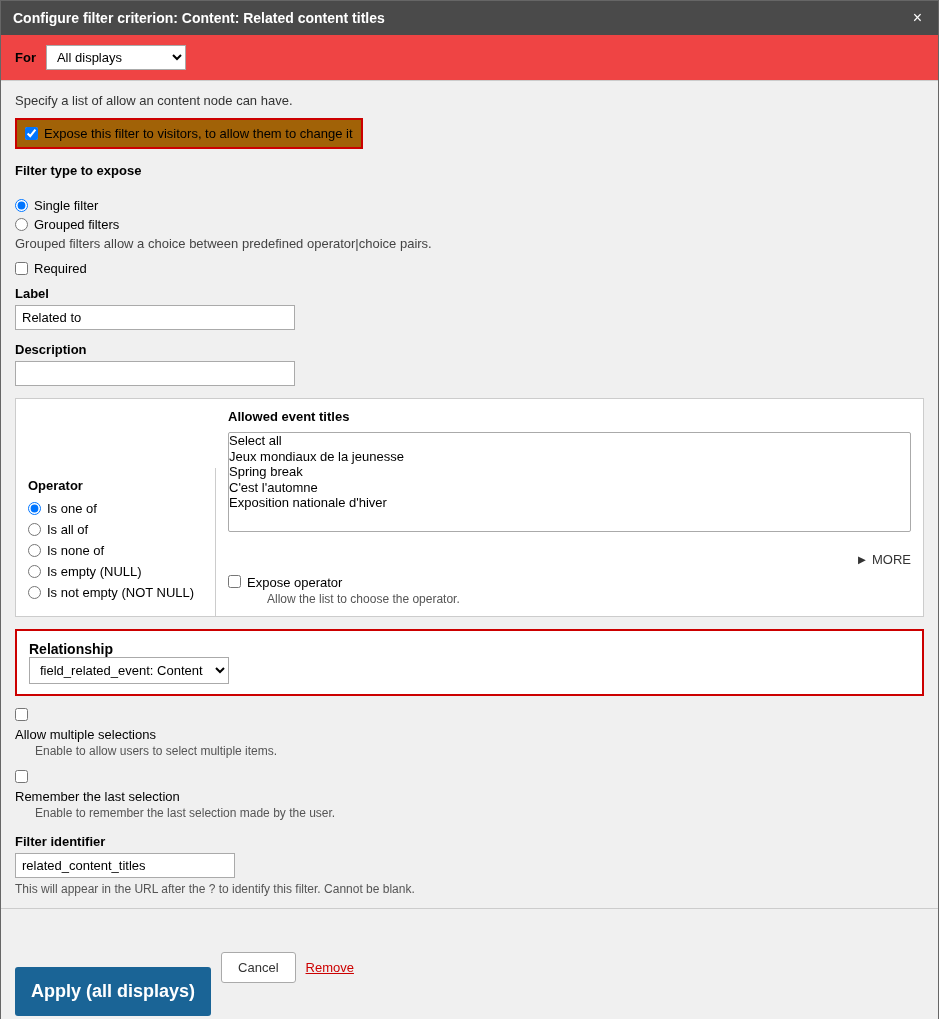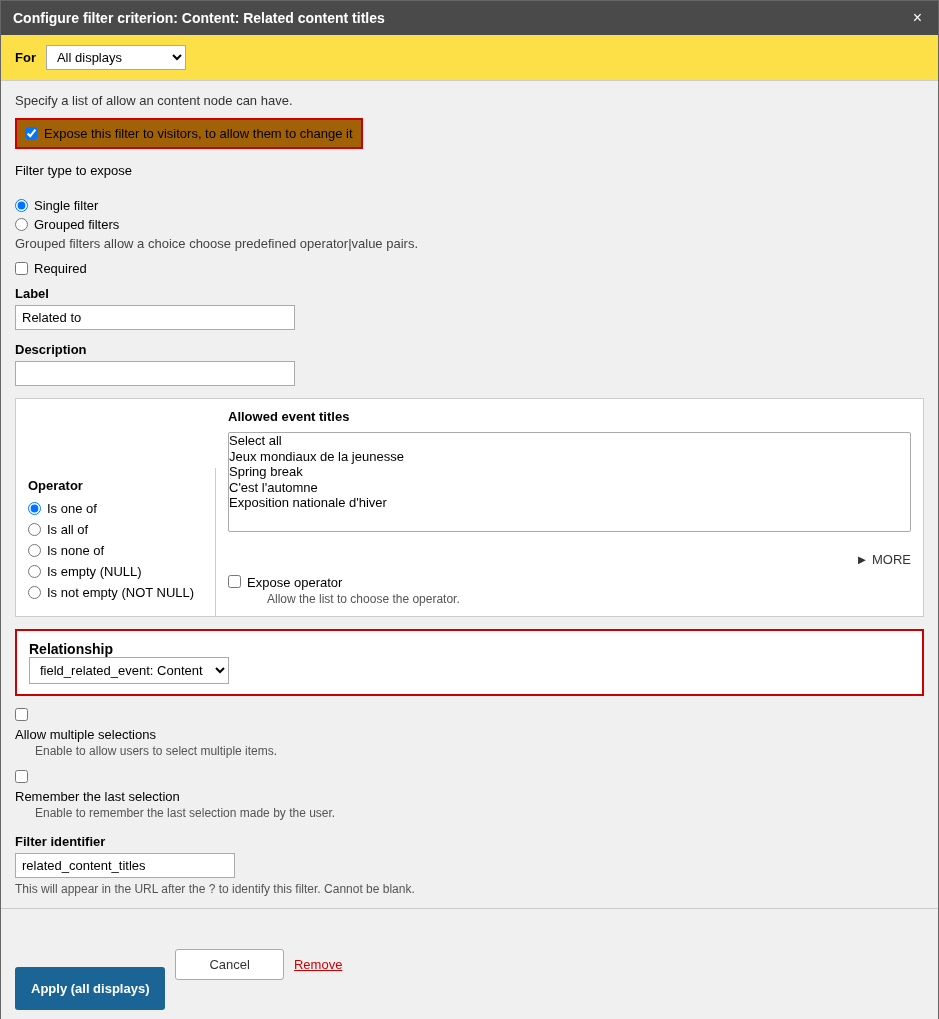--- a/index.html
+++ b/index.html
@@ -27,21 +27,21 @@
       background: none;
       border: none;
       color: #fff;
       font-size: 16px;
       cursor: pointer;
       padding: 0 4px;
     }
 
     .for-row {
       padding: 10px 14px 10px;
-      background: #fde047;
+      background: #ef4444;
       border-bottom: 1px solid #ccc;
       display: flex;
       align-items: center;
       gap: 10px;
     }
 
     .for-label {
       font-weight: bold;
       font-size: 13px;
     }
@@ -80,21 +80,21 @@
     .expose-filter-row label {
       font-size: 13px;
       cursor: pointer;
     }
 
     .filter-type-section {
       margin-bottom: 10px;
     }
 
     .filter-type-title {
-      font-weight: normal;
+      font-weight: bold;
       font-size: 13px;
       margin-bottom: 20px;
     }
 
     .radio-row {
       display: flex;
       align-items: center;
       gap: 6px;
       margin-bottom: 4px;
       font-size: 13px;
@@ -285,32 +285,32 @@
       display: flex;
       align-items: center;
       gap: 10px;
     }
 
     .btn-apply {
       background: #1a6496;
       color: #fff;
       border: none;
       padding: 14px 16px;
-      font-size: 13px;
+      font-size: 18px;
       font-weight: bold;
       border-radius: 3px;
       cursor: pointer;
       margin-top: 48px;
     }
 
     .btn-cancel {
       background: #fff;
       color: #333;
       border: 1px solid #aaa;
-      padding: 7px 33px;
+      padding: 7px 16px;
       font-size: 13px;
       border-radius: 3px;
       cursor: pointer;
       text-align: right;
     }
 
     .btn-remove {
       background: none;
       border: none;
       color: #c00;
@@ -352,21 +352,21 @@
       <div class="filter-type-title">Filter type to expose</div>
 
       <div class="radio-row">
         <input type="radio" name="filter_type" id="single-filter" checked="" style="">
         <label for="single-filter">Single filter</label>
       </div>
       <div class="radio-row">
         <input type="radio" name="filter_type" id="grouped-filter" style="">
         <label for="grouped-filter">Grouped filters</label>
       </div>
-      <p class="grouped-desc">Grouped filters allow a choice choose predefined operator|value pairs.</p>
+      <p class="grouped-desc">Grouped filters allow a choice between predefined operator|choice pairs.</p>
     </div>
 
     <div class="required-row">
       <input type="checkbox" id="required-cb" style="">
       <label for="required-cb">Required</label>
     </div>
 
     <div class="form-field">
       <label>Label</label>
       <input type="text" class="" value="Related to" style="">

